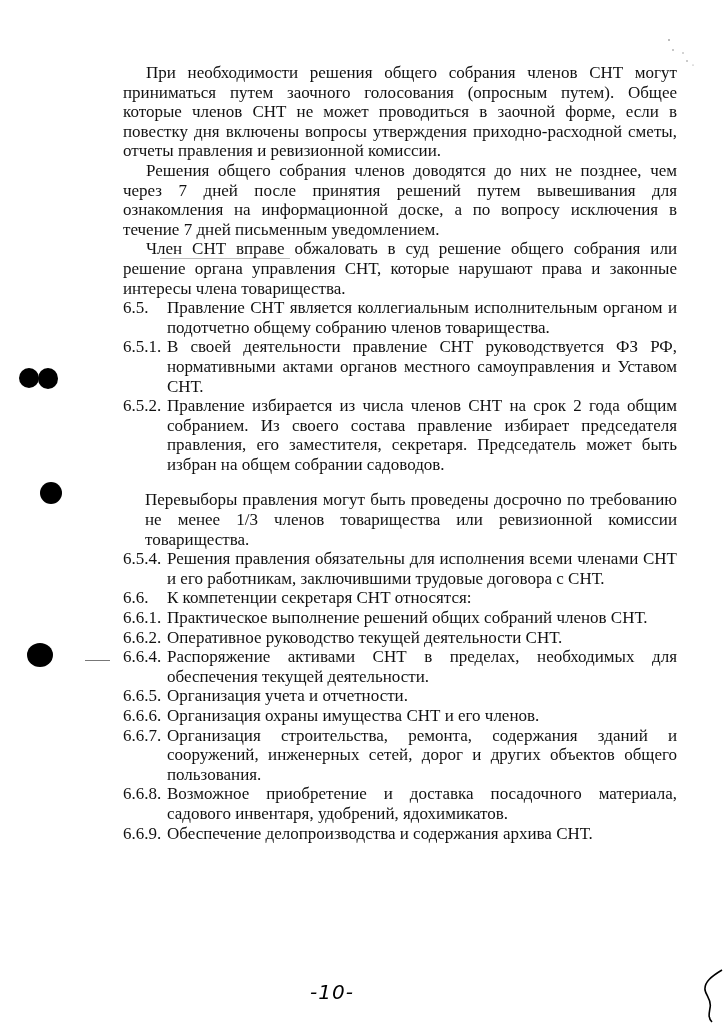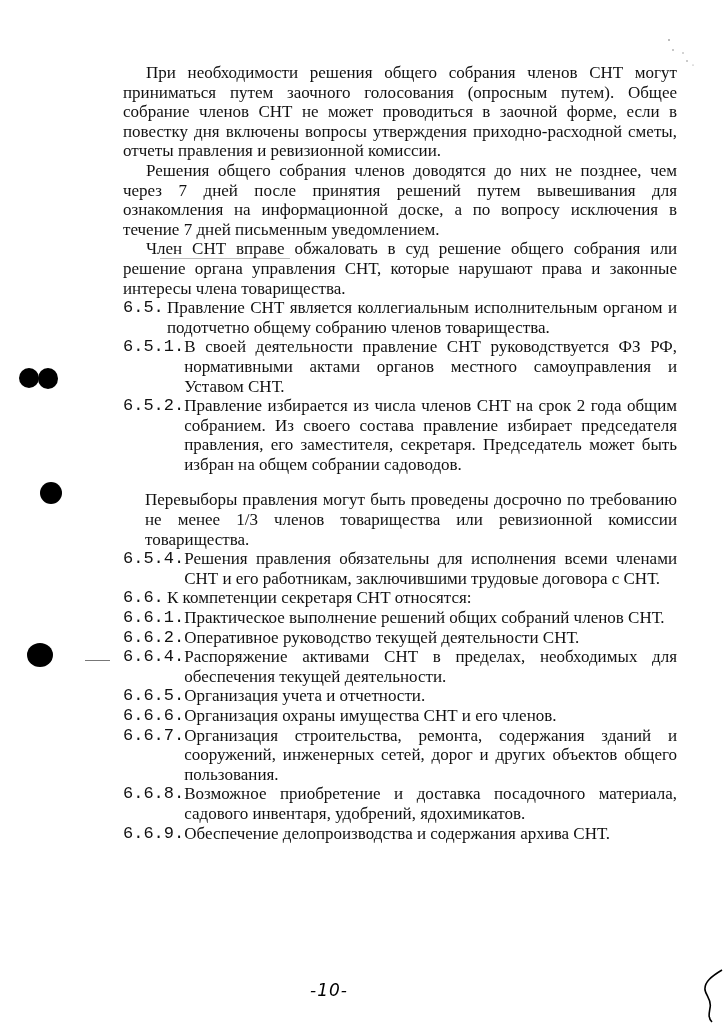--- a/index.html
+++ b/index.html
@@ -2,35 +2,35 @@
 <html><head>
 <meta charset="utf-8">
 <style>
   html, body { margin: 0; padding: 0; background: #ffffff; }
   body { width: 723px; height: 1024px; position: relative; overflow: hidden;
          font-family: "Liberation Serif", "DejaVu Serif", serif; color: #111; }
   .page { position: absolute; left: 123px; top: 63px; width: 554px;
           font-size: 17px; line-height: 19.6px; }
   .para { text-align: justify; text-indent: 23px; margin: 0; }
   .item { display: flex; margin: 0; }
-  .num { flex: 0 0 44px; white-space: nowrap; font-family: Liberation Mono, monospace; }
+  .num { flex: 0 0 44px; white-space: nowrap; }
   .txt { flex: 1; text-align: justify; }
   .subpara { text-align: justify; margin: 16px 0 0 22px; text-indent: 0; }
   .footer { position: absolute; left: 310px; top: 980px; font-family: "DejaVu Sans", sans-serif;
-            font-style: italic; font-size: 17px; letter-spacing: 1px; color: #000; }
+            font-style: italic; font-size: 20px; letter-spacing: 1px; color: #000; }
   .mark { position: absolute; background: #000; border-radius: 50%; }
   .specks { position: absolute; }
   .sig { position: absolute; left: 700px; top: 968px; }
   .dash { position: absolute; height: 1px; background: #777; }
 </style>
 </head>
 <body>
 
 <div class="page">
-  <p class="para">При необходимости решения общего собрания членов СНТ могут приниматься путем заочного голосования (опросным путем). Общее собрание членов СНТ не может проводиться в заочной форме, если в повестку дня включены вопросы утверждения приходно-расходной сметы, отчеты правления и ревизионной комиссии.</p>
+  <p class="para">При необходимости решения общего собрания членов СНТ могут приниматься путем заочного голосования (опросным путем). Общее которые членов СНТ не может проводиться в заочной форме, если в повестку дня включены вопросы утверждения приходно-расходной сметы, отчеты правления и ревизионной комиссии.</p>
   <p class="para">Решения общего собрания членов доводятся до них не позднее, чем через 7 дней после принятия решений путем вывешивания для ознакомления на информационной доске, а по вопросу исключения в течение 7 дней письменным уведомлением.</p>
   <p class="para">Член СНТ вправе обжаловать в суд решение общего собрания или решение органа управления СНТ, которые нарушают права и законные интересы члена товарищества.</p>
 
   <div class="item">
     <span class="num">6.5.</span>
     <span class="txt">Правление СНТ является коллегиальным исполнительным органом и подотчетно общему собранию членов товарищества.</span>
   </div>
   <div class="item">
     <span class="num">6.5.1.</span>
     <span class="txt">В своей деятельности правление СНТ руководствуется ФЗ РФ, нормативными актами органов местного самоуправления и Уставом СНТ.</span>

